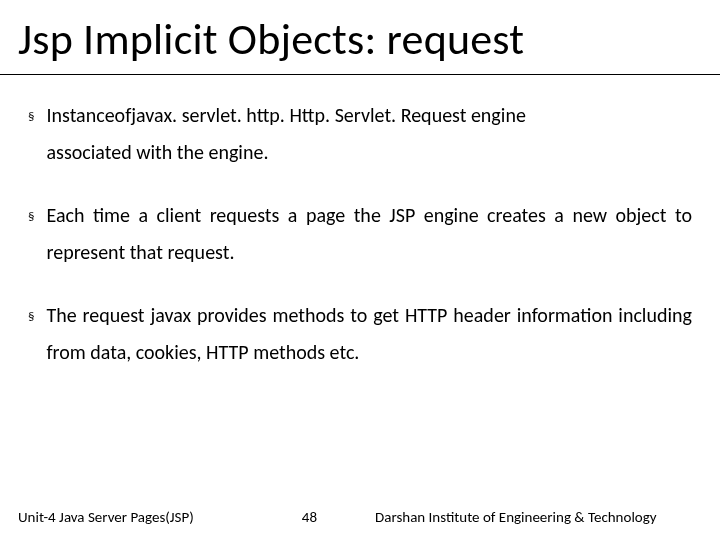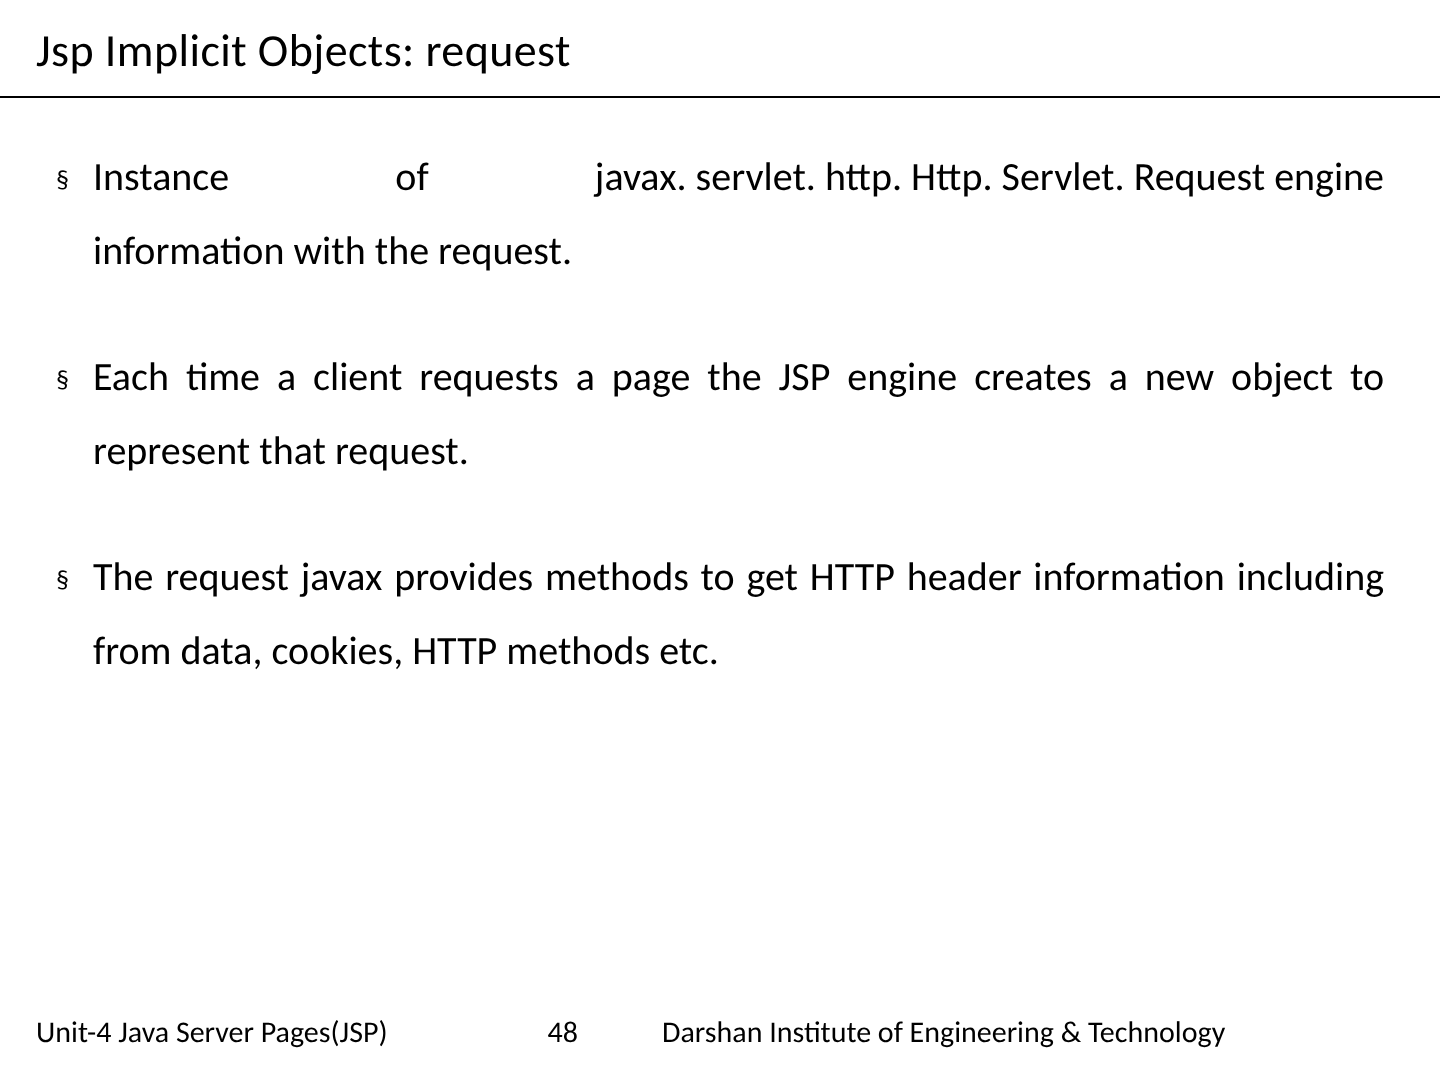--- a/index.html
+++ b/index.html
@@ -6,21 +6,21 @@
   body {
     width: 720px;
     height: 540px;
     background: #fff;
     font-family: Calibri, "Segoe UI", Arial, sans-serif;
     color: #000;
     position: relative;
     overflow: hidden;
   }
   .title {
-    font-size: 23px;
+    font-size: 44px;
     font-weight: 400;
     padding: 12px 18px 8px 18px;
     border-bottom: 1.5px solid #000;
     letter-spacing: 0.2px;
   }
   .content {
     padding: 22px 28px 0 28px;
   }
   .bullet-item {
     display: flex;
@@ -33,58 +33,58 @@
     flex: 0 0 auto;
     font-size: 13px;
     margin-right: 12px;
     margin-top: 8px;
   }
   .bullet-text {
     flex: 1;
   }
   .b1-line1 {
     display: flex;
-    justify-content: space-between;
+    justify-content: flex-start;
   }
   .bold { font-weight: 400; }
   .footer {
     position: absolute;
     bottom: 14px;
     left: 0;
     width: 100%;
     padding: 0 18px;
     font-size: 15px;
     display: flex;
     align-items: flex-end;
   }
   .footer-left { flex: 0 0 auto; }
   .footer-center {
     flex: 0 0 auto;
-    margin-left: 80px;
+    margin-left: 108px;
     margin-right: 42px;
     font-size: 15px;
   }
-  .footer-right { flex: 0 0 auto; }
+  .footer-right { flex: 0 0 auto; margin-left: 16px; }
 </style>
 </head>
 <body>
 
 <div class="title">Jsp Implicit Objects: request</div>
 
 <div class="content">
 
   <div class="bullet-item">
     <span class="bullet-marker">§</span>
     <div class="bullet-text">
       <div class="b1-line1">
         <span>Instance</span>
         <span>of</span>
         <span><span class="bold">javax. servlet. http. Http. Servlet. Request</span><span> engine</span></span>
       </div>
-      <div>information with the request.</div>
+      <div>associated with the engine.</div>
     </div>
   </div>
 
   <div class="bullet-item">
     <span class="bullet-marker">§</span>
     <div class="bullet-text">Each time a client requests a page the JSP engine creates a new object to represent that request.</div>
   </div>
 
   <div class="bullet-item">
     <span class="bullet-marker">§</span>

